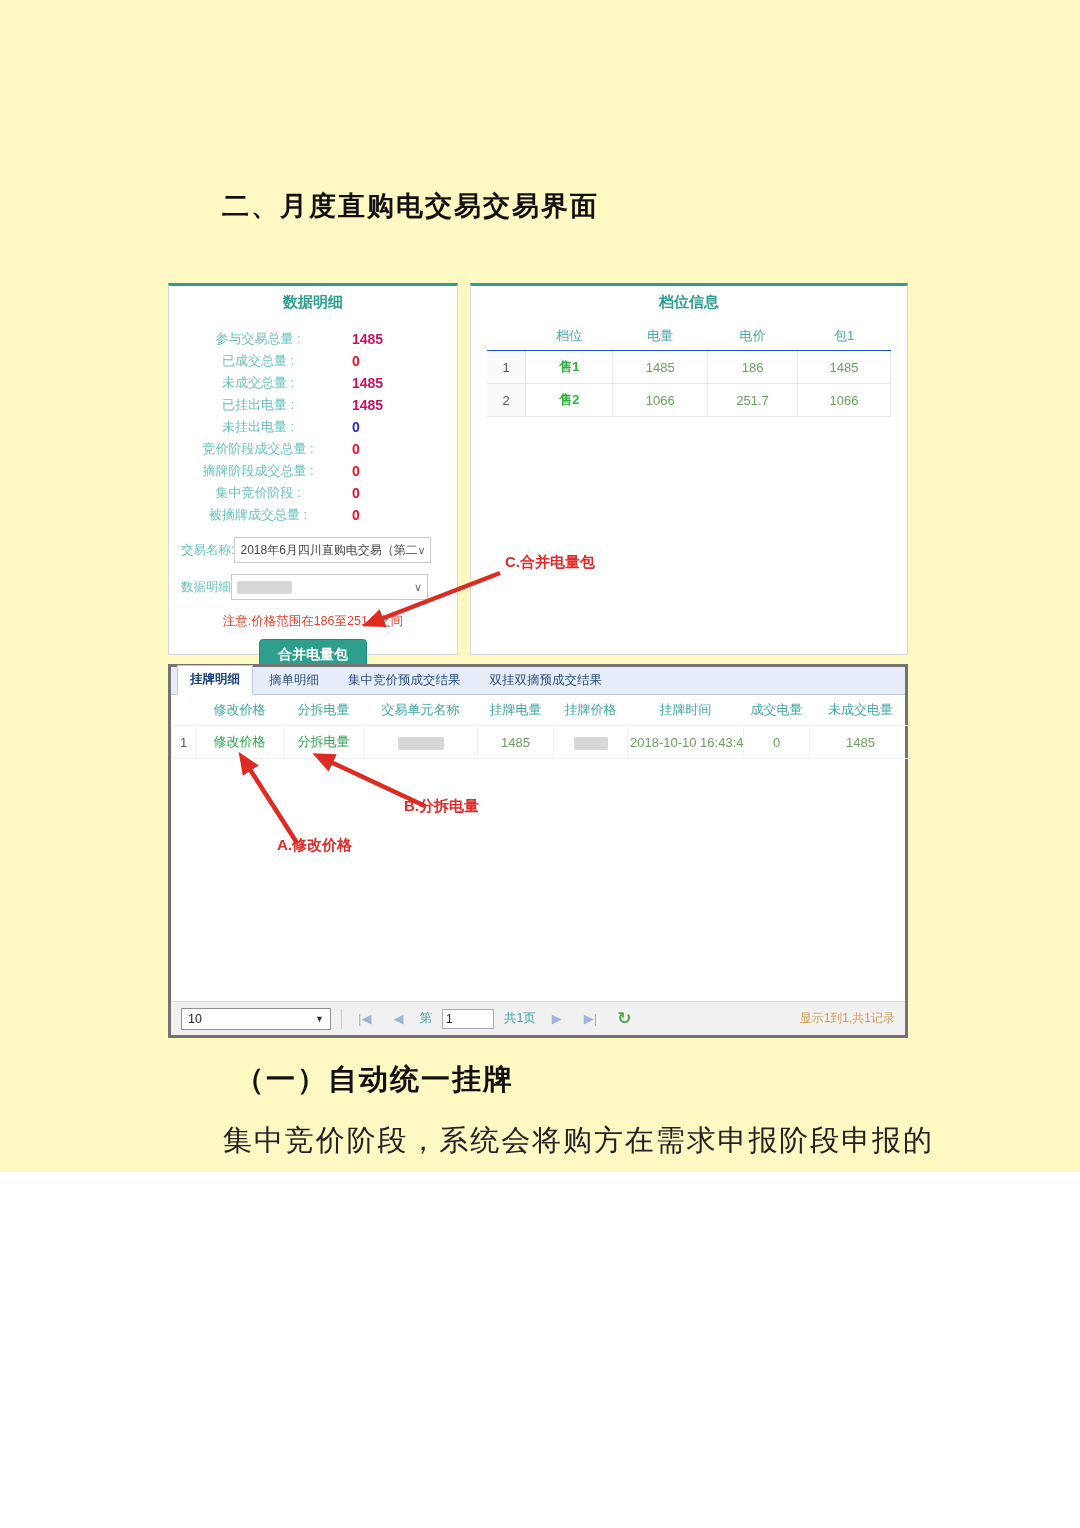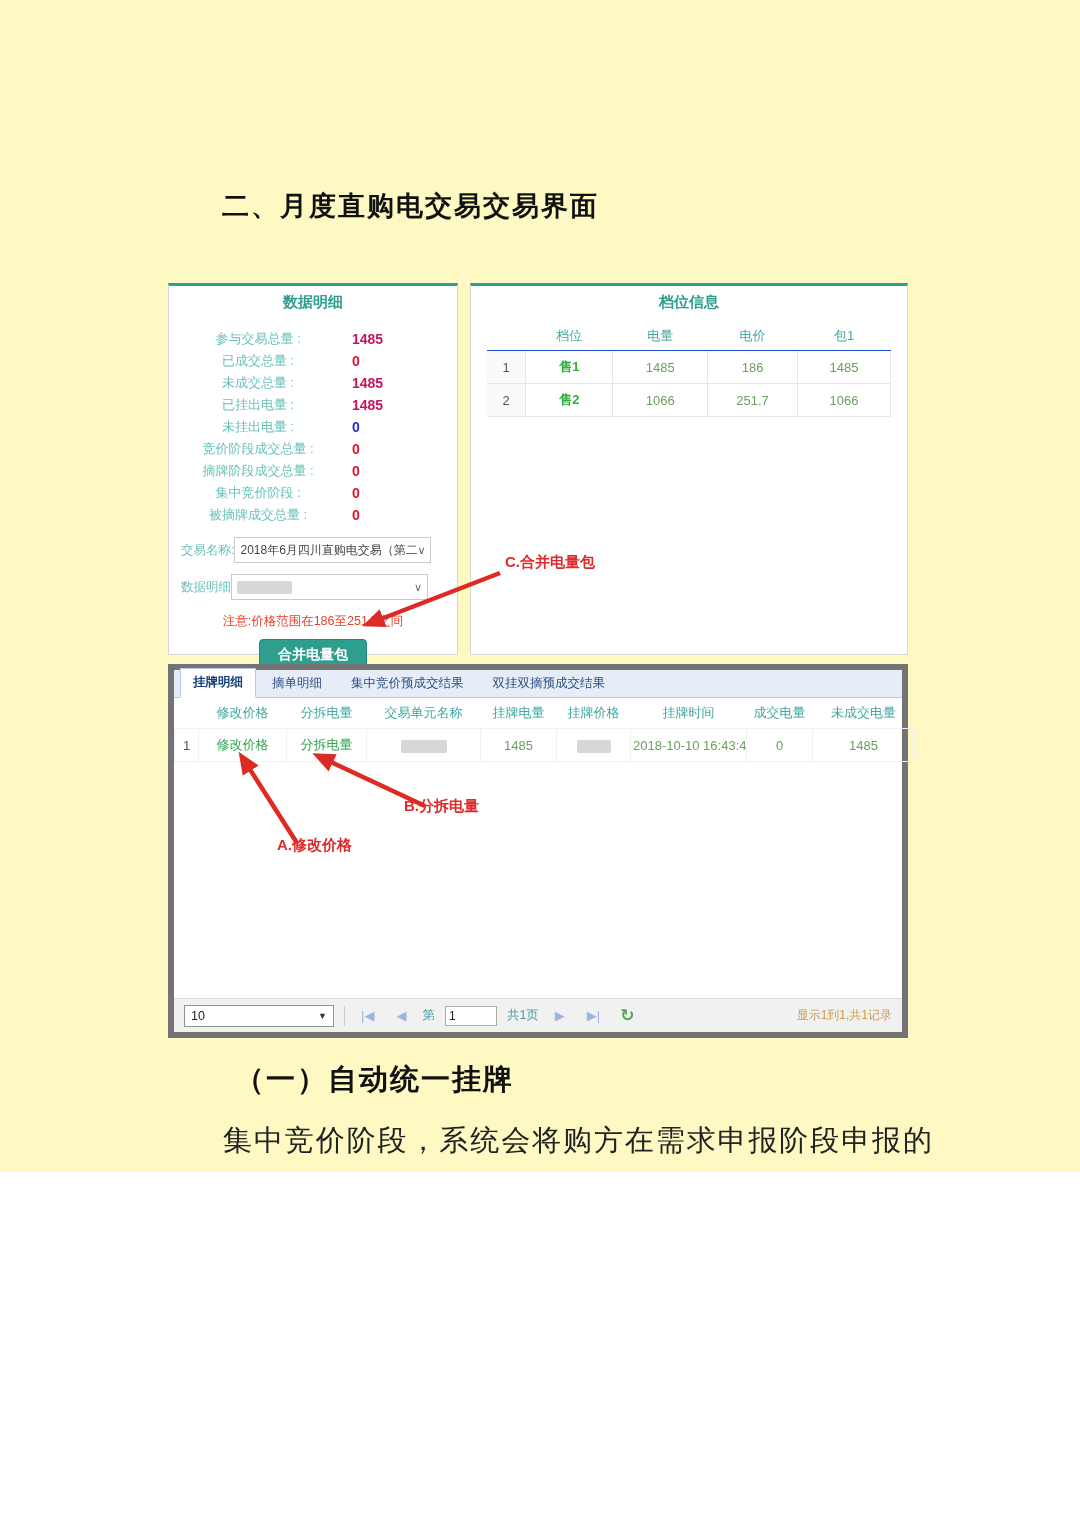--- a/index.html
+++ b/index.html
@@ -33,21 +33,21 @@
              font-size:14px;font-weight:bold;padding:6px 18px;font-family:inherit;cursor:pointer;}
 
   
   .tier-table{margin:10px auto 0;width:404px;border-collapse:collapse;font-size:13px;}
   .tier-table th{color:#49a8a1;font-weight:normal;padding:5px 4px;border-bottom:1px solid #1d4ed8;}
   .tier-table td{border:1px solid #e7e7e7;padding:7px 4px;text-align:center;color:#6aa05e;}
   .tier-table td.rownum{color:#555;background:#fafafa;border-left:none;width:34px;}
   .tier-table td.tier{color:#2fae3e;font-weight:bold;}
 
   
-  .panel-listing{background:#fff;border:6px solid #737373;box-sizing:border-box;}
+  .panel-listing{background:#fff;border:3px solid #737373;box-sizing:border-box;}
   .tab-bar{height:28px;background:#e6edf8;border-bottom:1px solid #b9cbe3;display:flex;align-items:flex-end;
            padding-left:6px;gap:3px;box-sizing:border-box;}
   .tab{font-size:12.5px;color:#2a4d7d;padding:5px 12px 5px;cursor:pointer;border:1px solid transparent;border-bottom:none;}
   .tab.active{background:#fff;border:1px solid #b9cbe3;border-bottom:2px solid #fff;font-weight:bold;color:#173f77;margin-bottom:-1px;}
 
   .listing-table{width:100%;border-collapse:collapse;font-size:13px;table-layout:fixed;}
   .listing-table th{color:#3fa7a0;font-weight:normal;padding:6px 2px;text-align:center;overflow:hidden;white-space:nowrap;}
   .listing-table td{padding:7px 2px;text-align:center;border:1px solid #eef1f6;color:#6aa05e;overflow:hidden;white-space:nowrap;}
   .listing-table td.rownum{color:#555;}
   .listing-table td.link{color:#2fa64e;cursor:pointer;}

